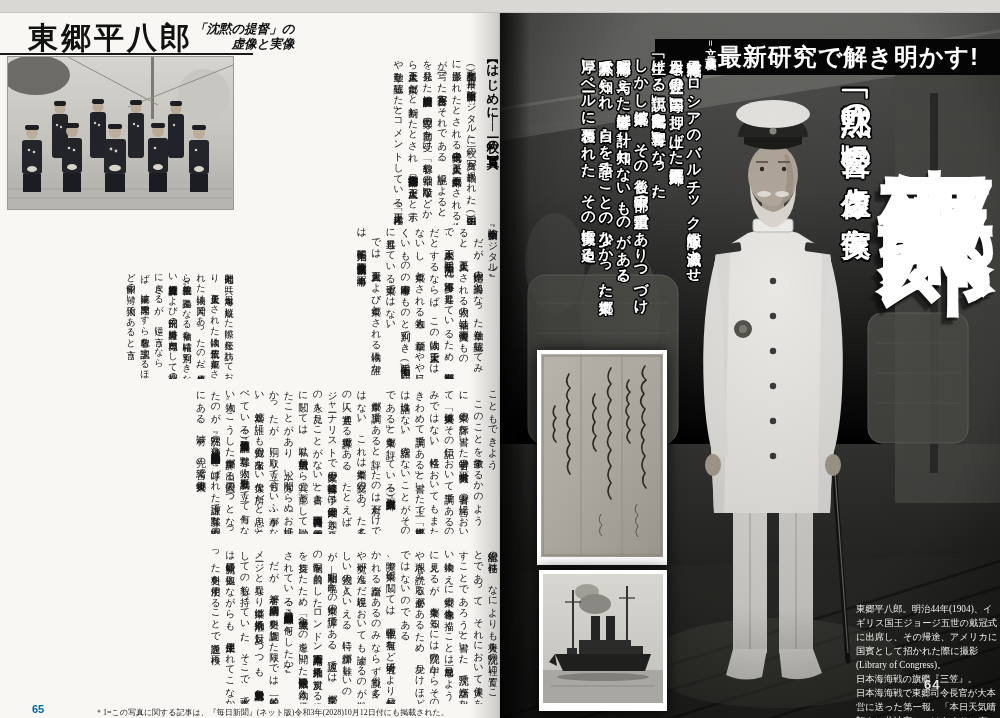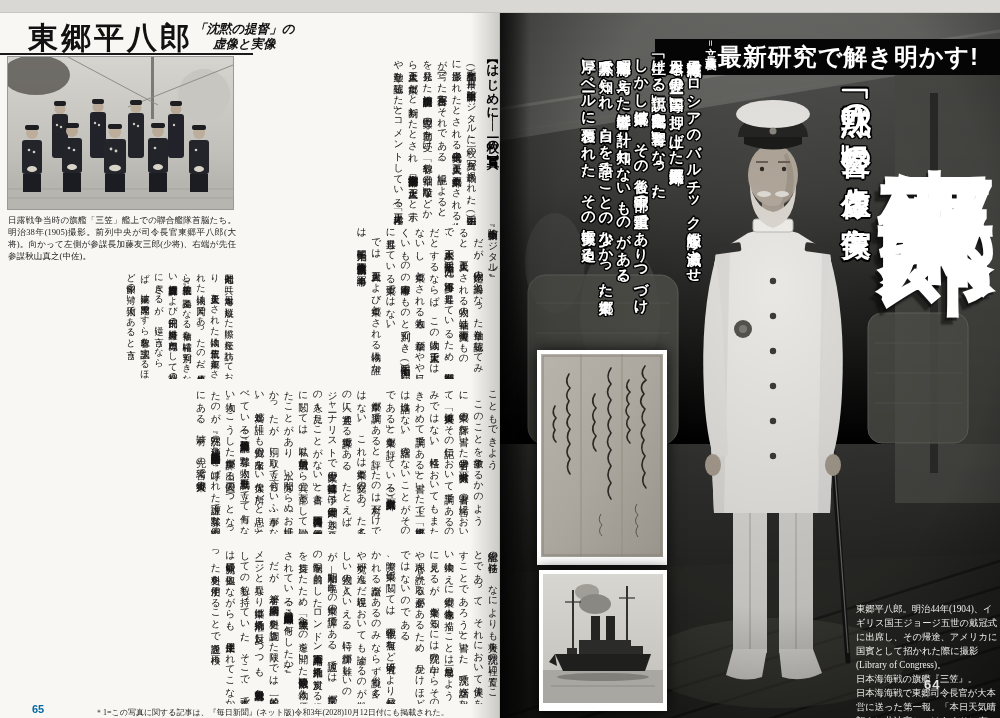--- a/index.html
+++ b/index.html
@@ -51,21 +51,21 @@
 </style>
 </head>
 <body>
 
 <div id="spread">
 
   <div id="left-page" class="abs">
     <div class="abs lp-title-big">東郷平八郎</div>
     <div class="abs lp-title-sub">
       <div>「沈黙の提督」の</div>
-      <div style="text-align:center">虚像と実像</div>
+      <div style="text-align:right">虚像と実像</div>
     </div>
     <div class="abs lp-rule"></div>
 
     <div class="abs lp-photo">
       <svg width="225" height="152" viewBox="0 0 225 152">
         <defs>
           <linearGradient id="gpbg" x1="0" y1="0" x2="0" y2="1">
             <stop offset="0" stop-color="#d6d4ce"></stop>
               <stop offset=".6" stop-color="#c3c1bb"></stop>
               <stop offset="1" stop-color="#aeaca6"></stop>
@@ -151,21 +151,20 @@
               <circle cx="0" cy="76" r="6" fill="#bdae9c"></circle>
               <rect x="-7" y="68" width="14" height="5" rx="2" fill="#1d1e22"></rect>
               <rect x="-10" y="83" width="20" height="34" rx="3" fill="#24252b"></rect>
               <rect x="-9" y="117" width="18" height="18" fill="#1c1d22"></rect>
               <circle cx="-3" cy="93" r="1.3" fill="#d4cfc4"></circle>
               <ellipse cx="0" cy="112" rx="5" ry="3" fill="#d8d4ca"></ellipse>
             </g>
         </g>
       </svg>
     </div>
-    <div class="abs lp-caption">日露戦争当時の旗艦「三笠」艦上での聯合艦隊首脳たち。明治38年(1905)撮影。前列中央が司令長官東郷平八郎(大将)。向かって左側が参謀長加藤友三郎(少将)、右端が先任参謀秋山真之(中佐)。</div>
 
     <div id="band1" class="abs v band">
       <div class="b1-heading">【はじめに──一枚の写真】</div>
       <p>令和三年(二〇二一)十月一日、『山陰中央新報デジタル』に一枚の写真が掲載された。明治四十年(一九〇七)に撮影されたとされる皇太子時代の大正天皇と東郷平八郎とされる人物が写った集合写真がそれである。記事によると、写真を発見した松江市史料調査課が、専門家の助言を受け、「容貌や袖章の階級」などから大正天皇と東郷だと判断したとされ、日本大学商学部刑部芳則准教授が「大正天皇だと示す袖章や勲章を確認した」とコメントしている(「大正天皇 松江で集合写真」</p>
     </div>
     <div id="band2r" class="abs v band">
       <p class="cont">『山陰中央新報デジタル』)。</p>
       <p>だが、人物比定の論拠となった袖章を確認してみると、大正天皇とされる人物の袖章は海軍大佐のもので、大正天皇が明治三十八年(一九〇五)に海軍少将に昇進しているため、撮影時期が明治四十年だとするならば、この人物は大正天皇ではないし、東郷とされる人物も、袖章がやや見にくいものの海軍中将のものと判別でき、明治三十七年(一九〇四)に海軍大将に昇進している東郷ではない。</p>
       <p>では、大正天皇および東郷とされる人物は誰か? 実は、明治三十九年に海軍大佐東伏見宮依仁親王が海軍中将</p>
     </div>

